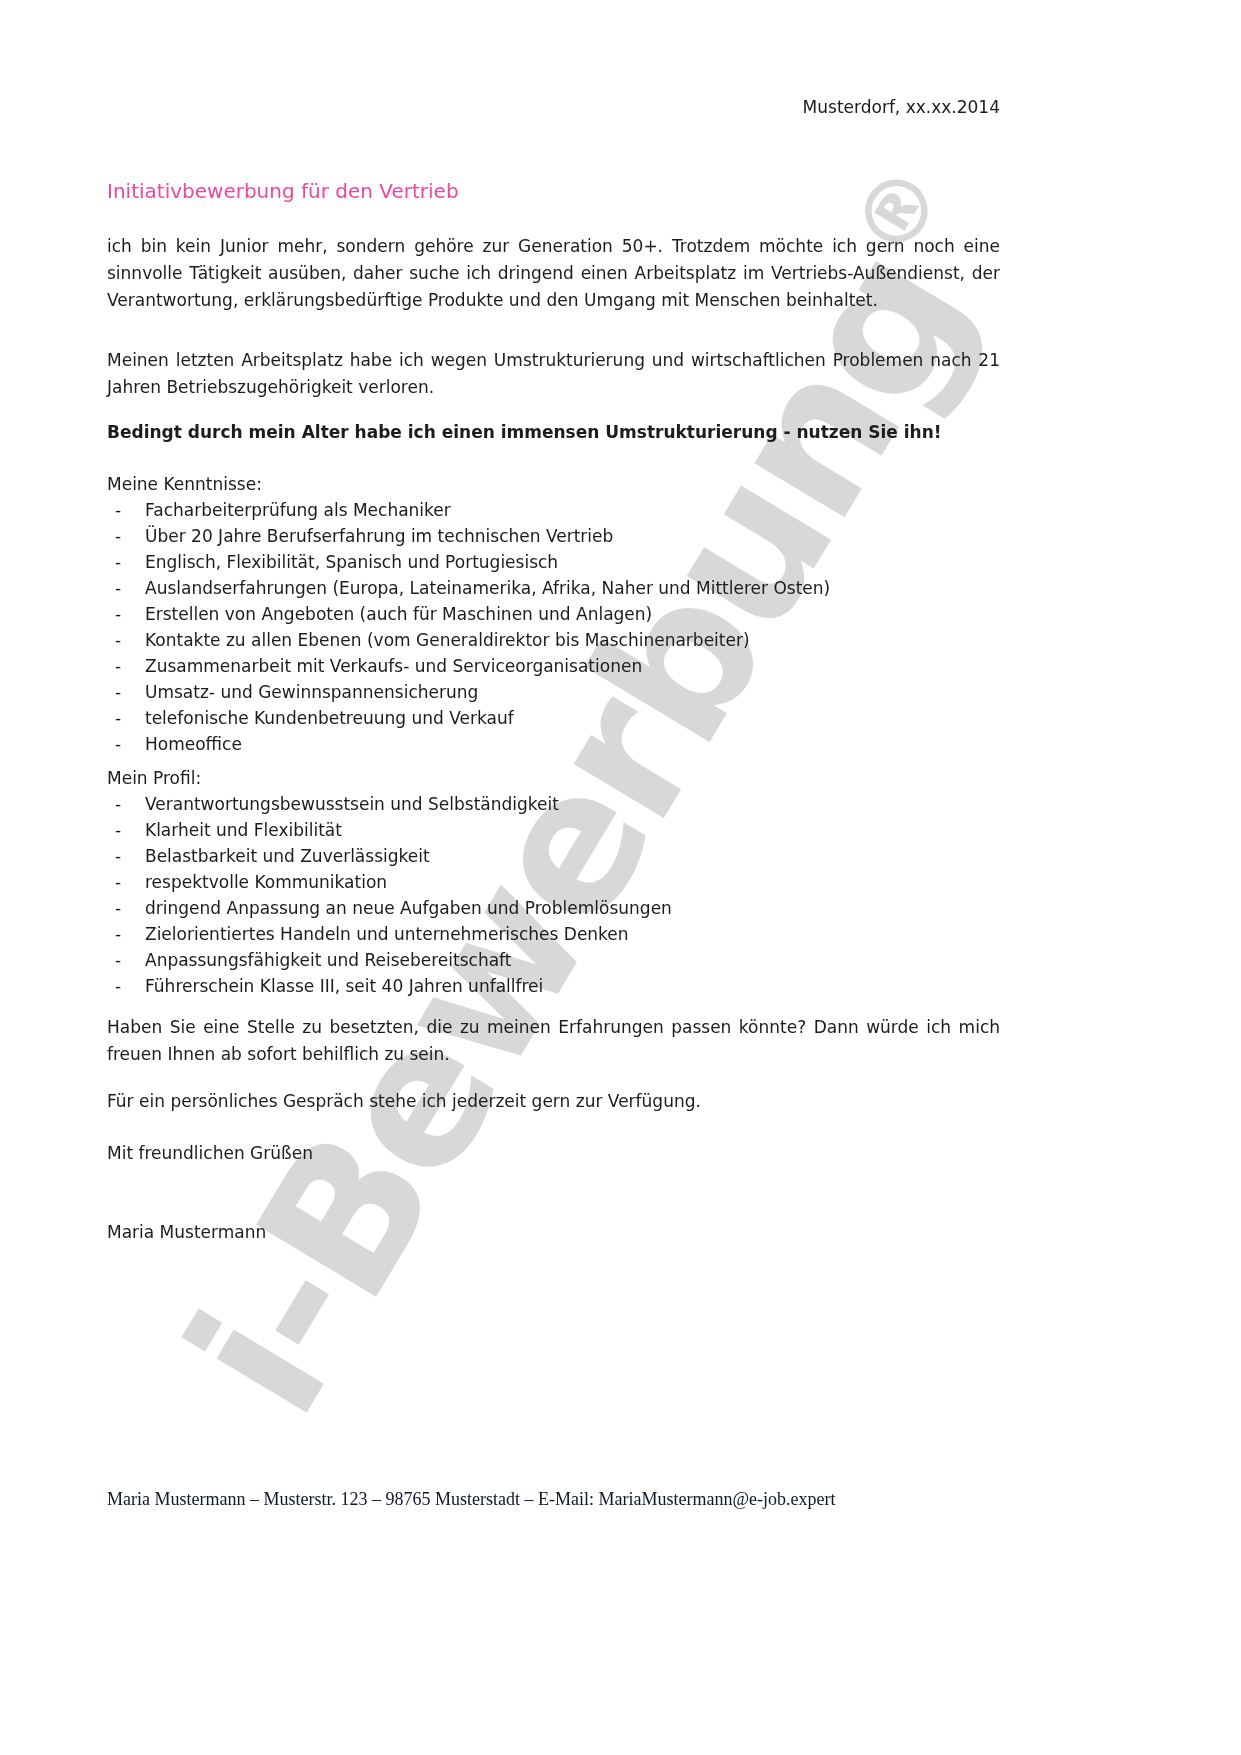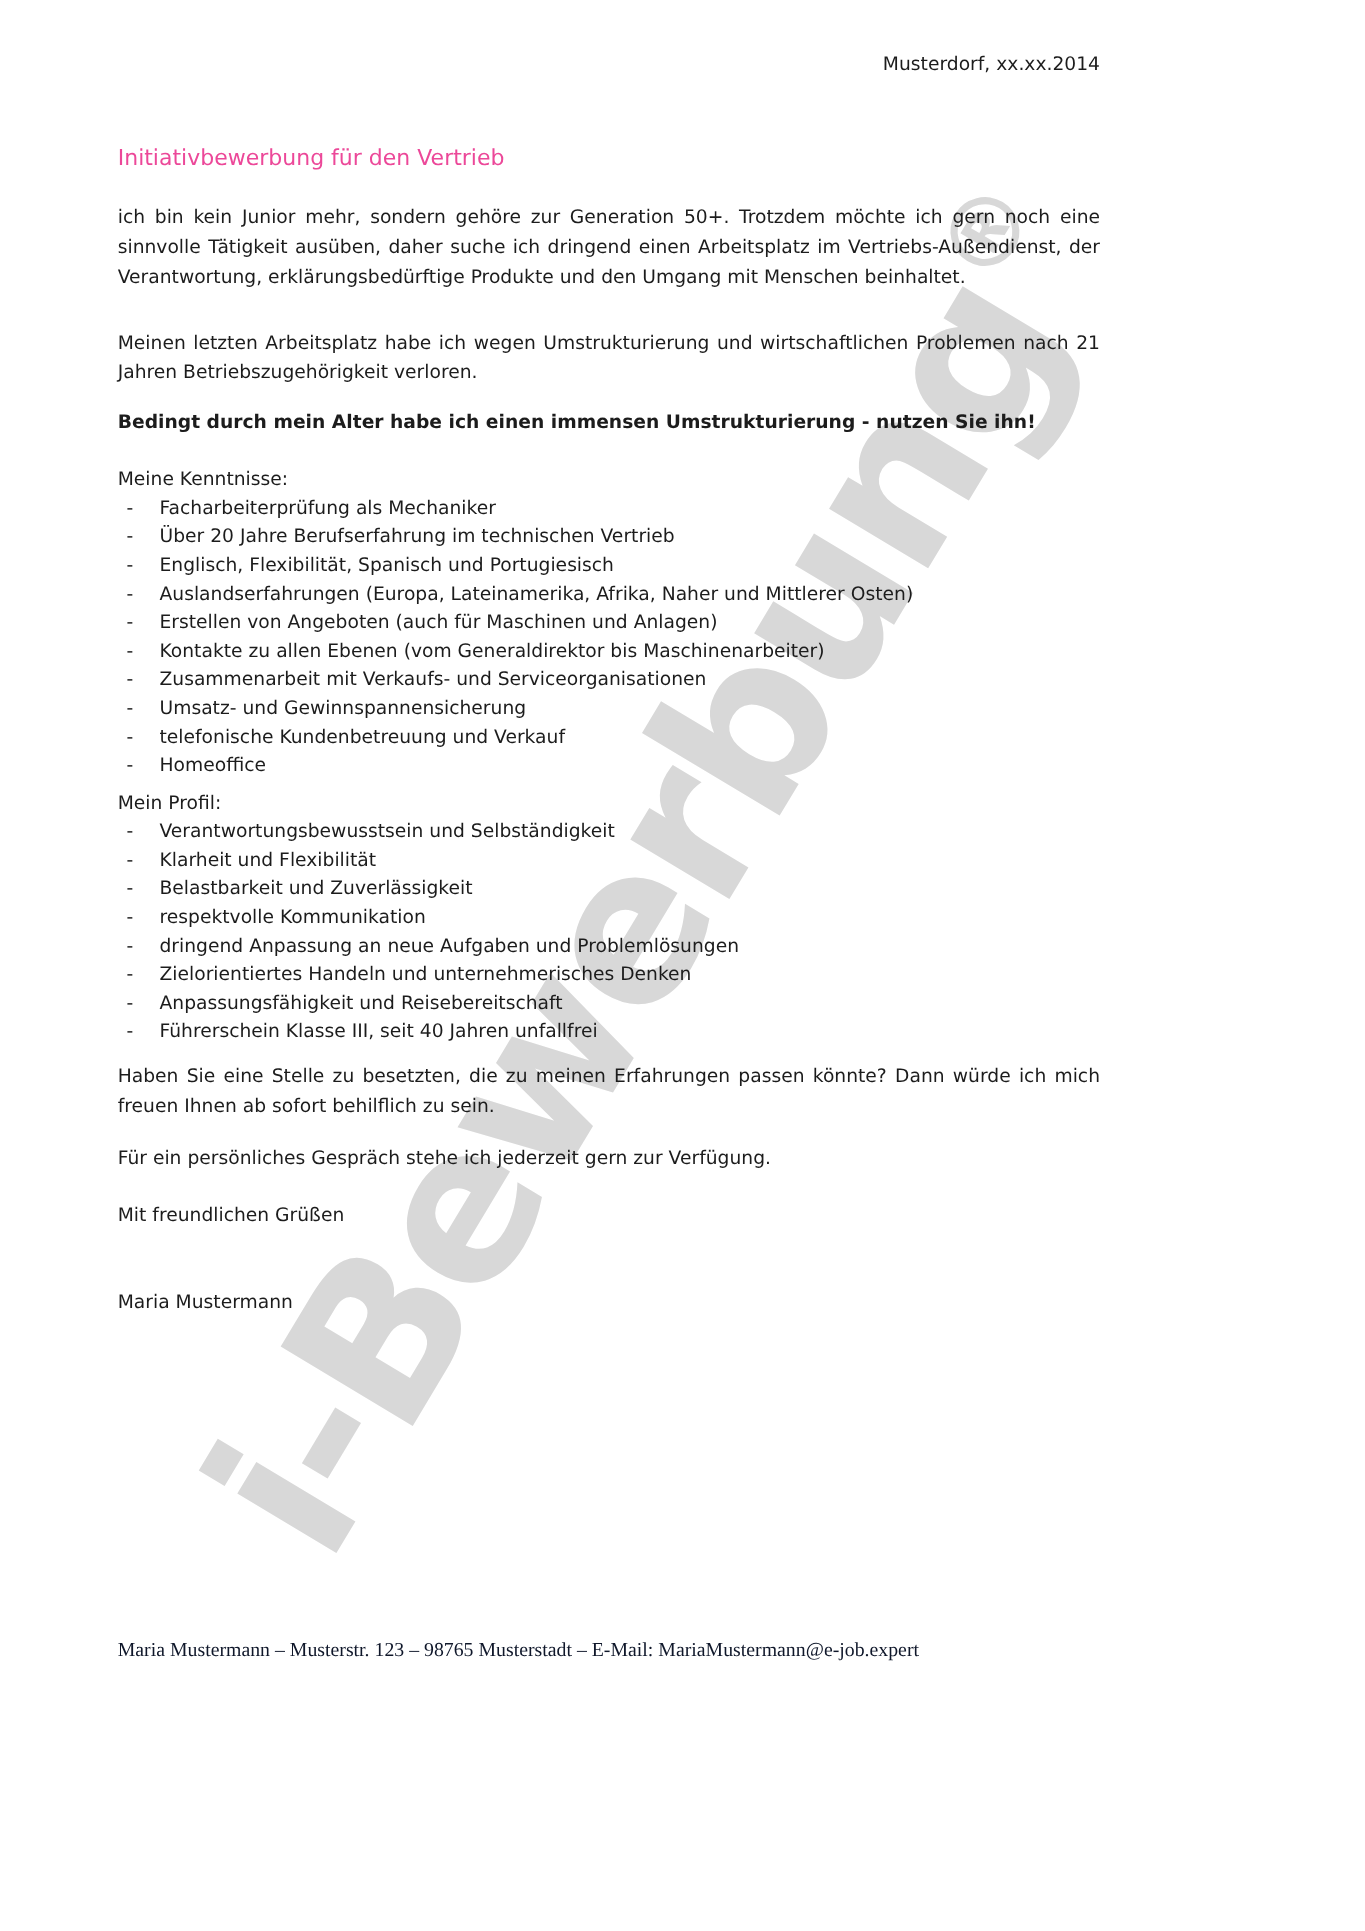--- a/index.html
+++ b/index.html
@@ -25,21 +25,21 @@
   }
   .watermark .reg {
     font-size:0.45em;
     position:relative;
     top:-0.95em;
     letter-spacing:0;
   }
   .page {
     position:relative;
     z-index:1;
-    padding:46px 0 0 107px;
+    padding:94px 0 0 107px;
   }
   .content { width:893px; font-size:17px; line-height:27px; }
   .date-line { text-align:right; }
   .letter-title {
     margin-top:55px;
     font-size:20px;
     line-height:30px;
     color:#ec4899;
   }
   .salutation { margin-top:46px; }

